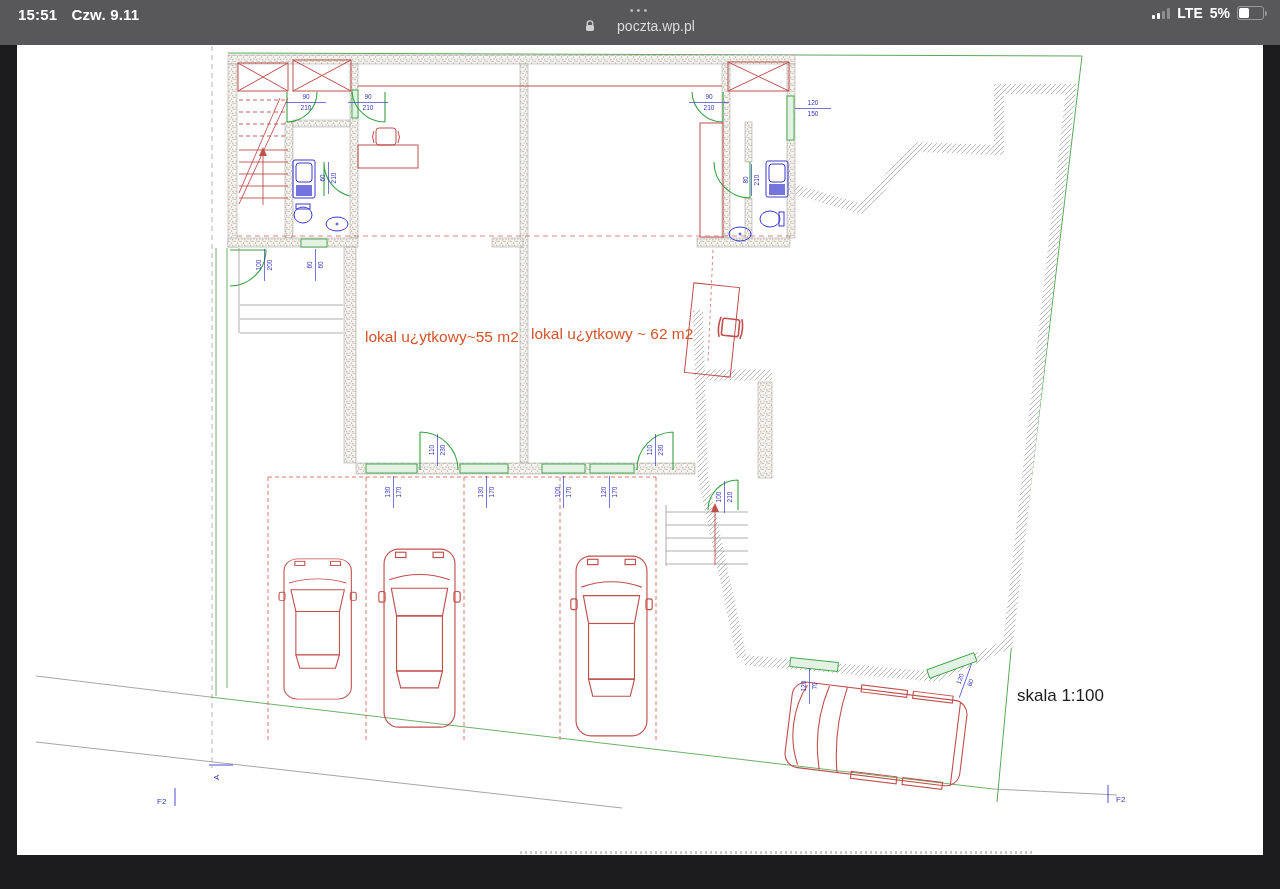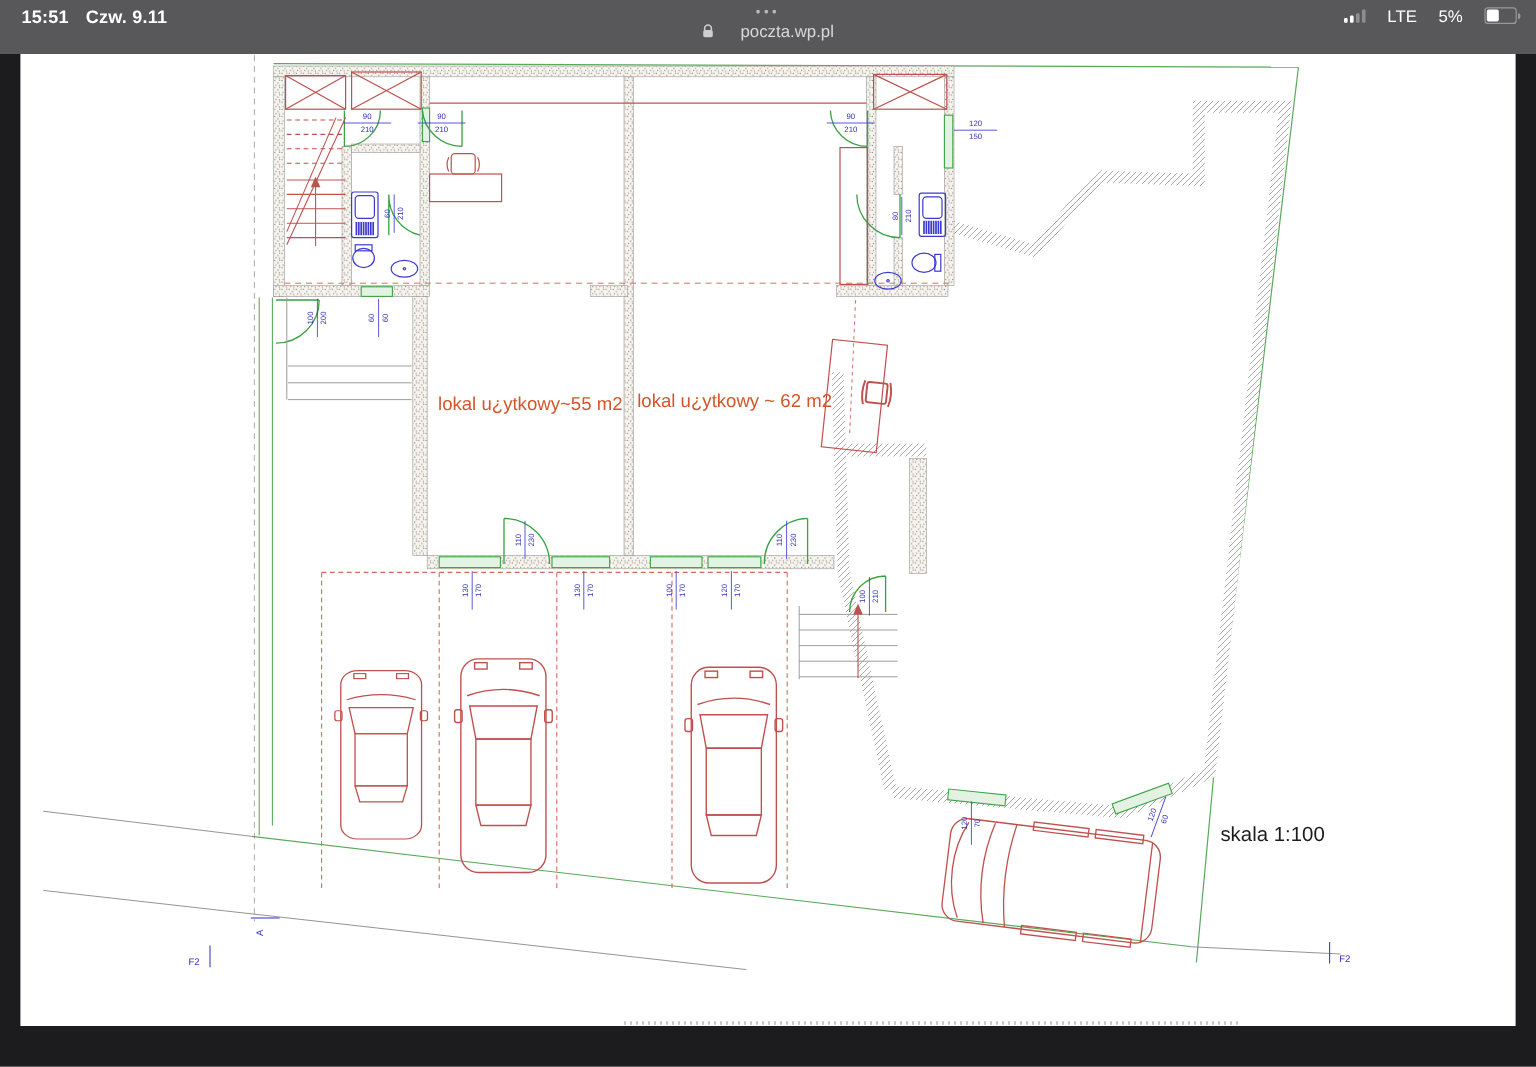--- a/index.html
+++ b/index.html
@@ -5,21 +5,21 @@
   html,body{margin:0;padding:0;background:#000;}
   #screen{position:relative;width:1280px;height:889px;background:#ffffff;overflow:hidden;
           font-family:"Liberation Sans",sans-serif;}
   
   #statusbar{position:absolute;left:0;top:0;width:1280px;height:45px;background:#58585a;z-index:30;}
   .sb-left{position:absolute;left:18px;top:6px;color:#fff;font-size:15px;font-weight:600;letter-spacing:.2px;}
   .sb-left .sb-date{margin-left:14px;font-weight:600;}
   .sb-center{position:absolute;left:0;right:0;top:0;text-align:center;}
   .sb-dots{color:#b9b9bb;font-size:11px;letter-spacing:3px;line-height:14px;margin-top:3px;}
   .sb-url{color:#d9d9db;font-size:14px;line-height:18px;display:inline-flex;align-items:center;gap:22px;}
-  .sb-right{position:absolute;right:16px;top:5px;display:flex;align-items:center;gap:18px;color:#fff;font-size:14px;font-weight:400;}
+  .sb-right{position:absolute;right:16px;top:5px;display:flex;align-items:center;gap:7px;color:#fff;font-size:14px;font-weight:700;}
   .sig{display:flex;align-items:flex-end;gap:2px;height:11px;}
   .sig span{width:3px;border-radius:1px;background:#8d8d8f;display:inline-block;}
   .sig .on{background:#fff;}
   .batt{position:relative;width:25px;height:12px;border:1px solid #98989a;border-radius:3px;}
   .batt-fill{position:absolute;left:1px;top:1px;bottom:1px;width:41%;background:#fff;border-radius:1.5px;}
   .batt-nub{position:absolute;right:-4px;top:3.5px;width:2px;height:5px;background:#98989a;border-radius:0 2px 2px 0;}
   
   .black-left{position:absolute;left:0;top:45px;width:17px;height:810px;background:#1c1c1e;z-index:20;}
   .black-right{position:absolute;right:0;top:45px;width:17px;height:810px;background:#1c1c1e;z-index:20;}
   .black-bottom{position:absolute;left:0;top:855px;width:1280px;height:34px;background:#1c1c1e;z-index:20;}

